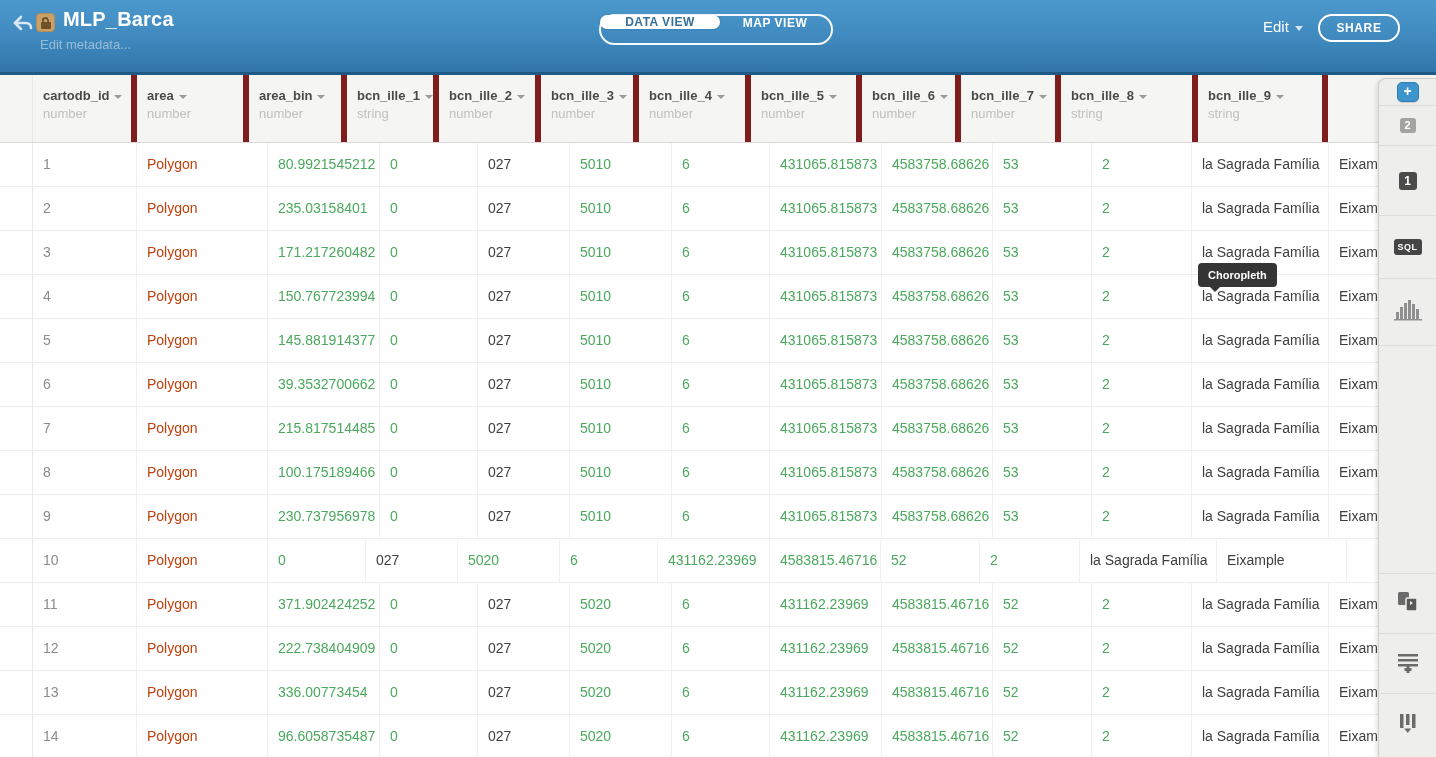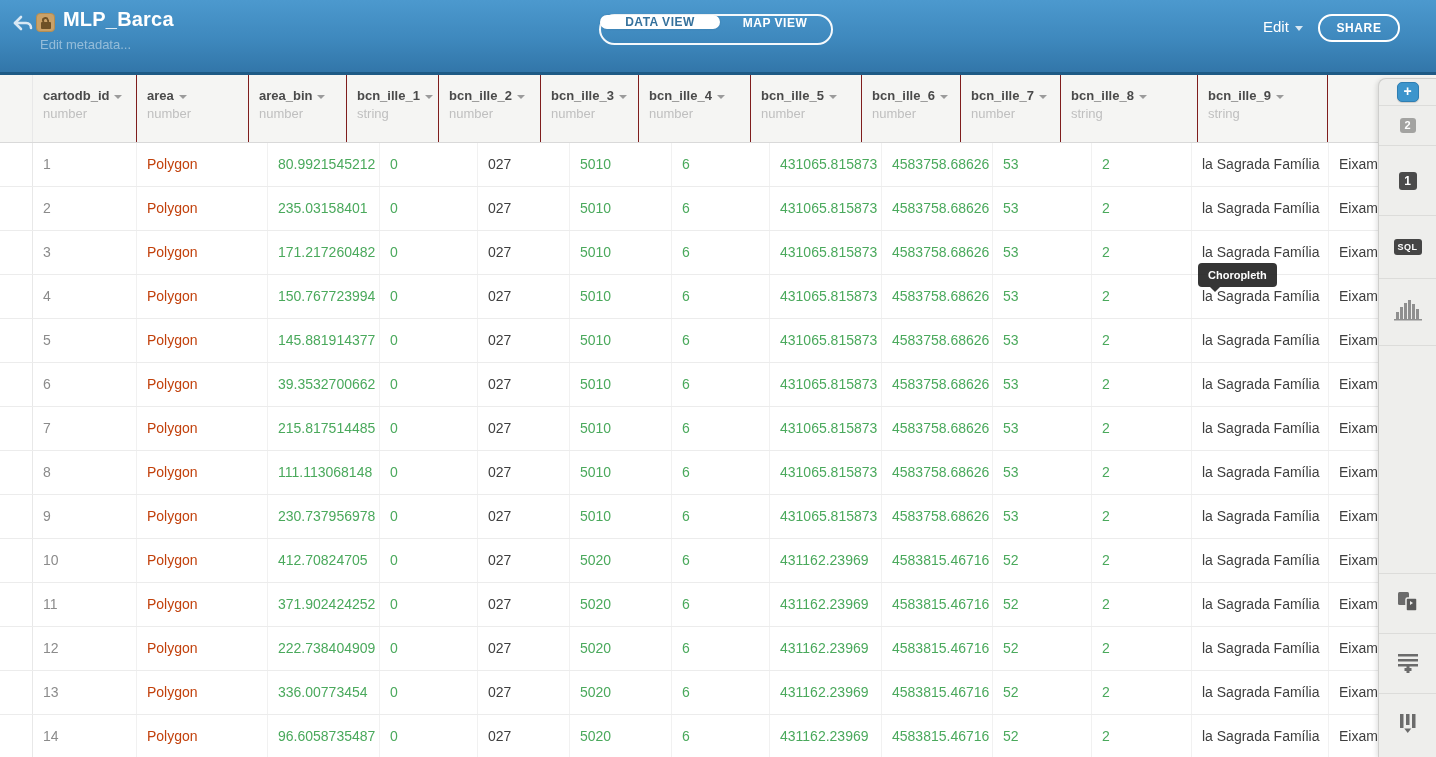--- a/index.html
+++ b/index.html
@@ -42,21 +42,21 @@
                border:2px solid #ffffff; border-radius:15px; color:#ffffff;
                font-size:12px; font-weight:bold; letter-spacing:.6px; text-align:center;
                line-height:24px; cursor:pointer; }
 
   
   .table-wrap { position:absolute; left:0; top:75px; width:1436px; bottom:0;
                 overflow:hidden; background:#ffffff; }
   .thead { display:flex; height:68px; background:#f5f5f3;
            border-bottom:1px solid #d9d9d9; }
   .gutter { flex:0 0 33px; border-right:1px solid #e8e8e8; }
-  .hcell { flex:0 0 auto; padding:13px 5px 0 10px; border-right:1px solid #7f1d1d;
+  .hcell { flex:0 0 auto; padding:13px 5px 0 10px; border-right:6px solid #7f1d1d;
            cursor:pointer; overflow:hidden; white-space:nowrap; }
   .hname { font-size:13px; font-weight:bold; color:#4a4a4a; height:18px; }
   .hcaret { display:inline-block; width:0; height:0; margin-left:5px; margin-bottom:1px;
             border-left:4px solid transparent; border-right:4px solid transparent;
             border-top:4px solid #9b9b9b; }
   .geo-badge { display:inline-block; margin-left:6px; padding:2px 5px 1px 5px;
                background:#f0a12e; border-radius:3px; color:#ffffff;
                font-size:9px; font-weight:bold; letter-spacing:.5px; vertical-align:1px; }
   .htype { font-size:13px; color:#bfbfbf; }
 
@@ -283,21 +283,21 @@
         <div class="tcell k-number" style="width: 111px;">4583758.68626</div>
         <div class="tcell k-number" style="width: 99px;">53</div>
         <div class="tcell k-number" style="width: 100px;">2</div>
         <div class="tcell k-string" style="width: 137px;">la Sagrada Família</div>
         <div class="tcell k-string" style="width: 130px;">Eixample</div>
       </div>
       <div class="trow">
         <div class="gutter"></div>
         <div class="tcell k-id" style="width: 104px;">8</div>
         <div class="tcell k-geom" style="width: 131px;">Polygon</div>
-        <div class="tcell k-number" style="width: 112px;">111.113068148</div>
+        <div class="tcell k-number" style="width: 112px;">100.175189466</div>
         <div class="tcell k-number" style="width: 98px;">0</div>
         <div class="tcell k-string" style="width: 92px;">027</div>
         <div class="tcell k-number" style="width: 102px;">5010</div>
         <div class="tcell k-number" style="width: 98px;">6</div>
         <div class="tcell k-number" style="width: 112px;">431065.815873</div>
         <div class="tcell k-number" style="width: 111px;">4583758.68626</div>
         <div class="tcell k-number" style="width: 99px;">53</div>
         <div class="tcell k-number" style="width: 100px;">2</div>
         <div class="tcell k-string" style="width: 137px;">la Sagrada Família</div>
         <div class="tcell k-string" style="width: 130px;">Eixample</div>
@@ -315,21 +315,20 @@
         <div class="tcell k-number" style="width: 111px;">4583758.68626</div>
         <div class="tcell k-number" style="width: 99px;">53</div>
         <div class="tcell k-number" style="width: 100px;">2</div>
         <div class="tcell k-string" style="width: 137px;">la Sagrada Família</div>
         <div class="tcell k-string" style="width: 130px;">Eixample</div>
       </div>
       <div class="trow">
         <div class="gutter"></div>
         <div class="tcell k-id" style="width: 104px;">10</div>
         <div class="tcell k-geom" style="width: 131px;">Polygon</div>
-        <div class="tcell k-number" style="width: 112px;">412.70824705</div>
         <div class="tcell k-number" style="width: 98px;">0</div>
         <div class="tcell k-string" style="width: 92px;">027</div>
         <div class="tcell k-number" style="width: 102px;">5020</div>
         <div class="tcell k-number" style="width: 98px;">6</div>
         <div class="tcell k-number" style="width: 112px;">431162.23969</div>
         <div class="tcell k-number" style="width: 111px;">4583815.46716</div>
         <div class="tcell k-number" style="width: 99px;">52</div>
         <div class="tcell k-number" style="width: 100px;">2</div>
         <div class="tcell k-string" style="width: 137px;">la Sagrada Família</div>
         <div class="tcell k-string" style="width: 130px;">Eixample</div>

